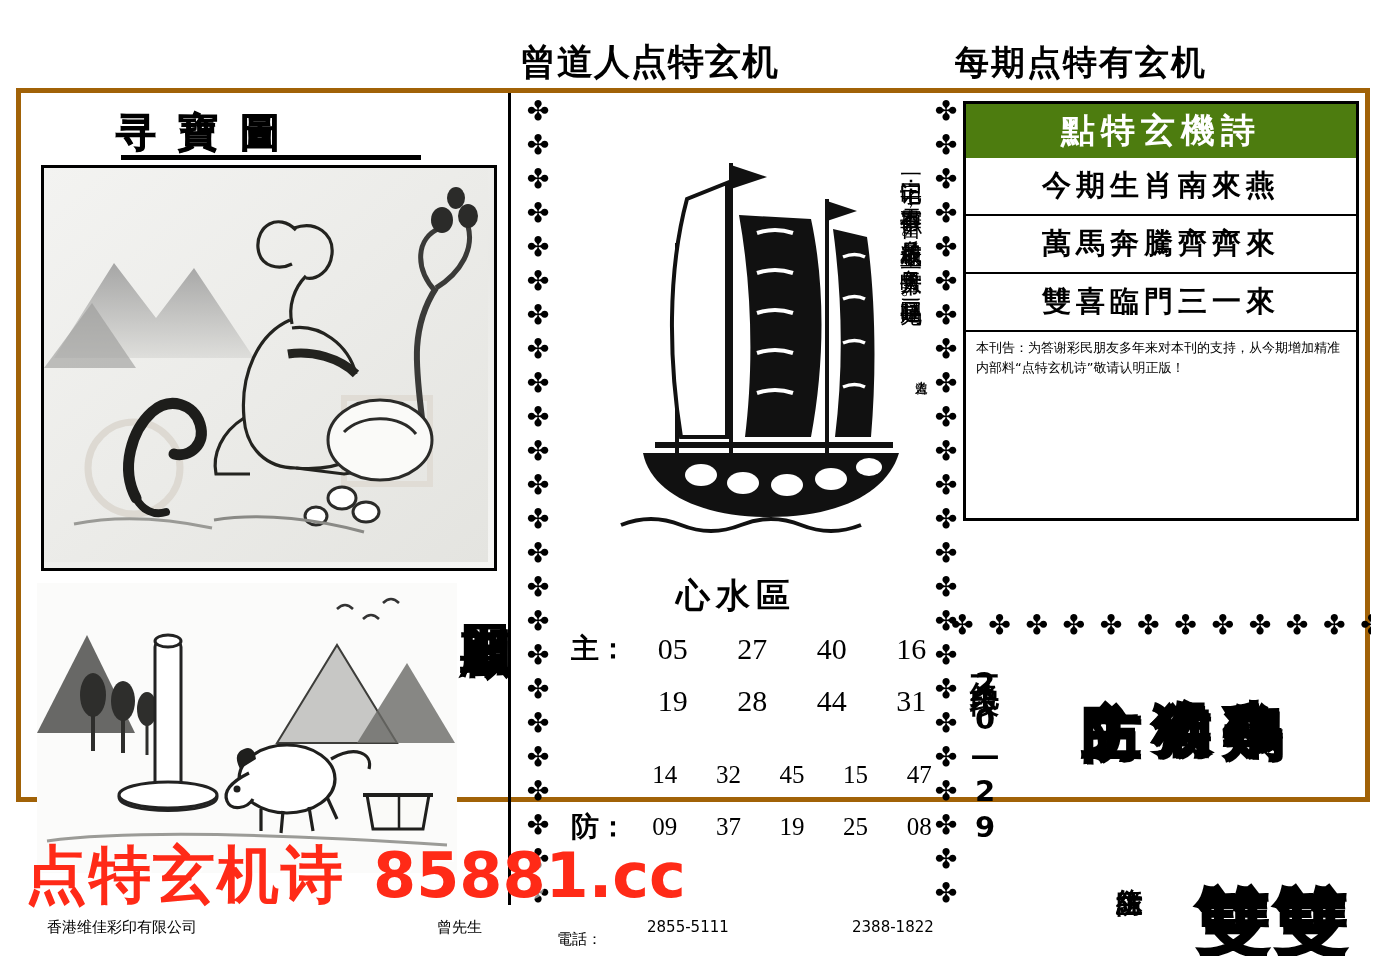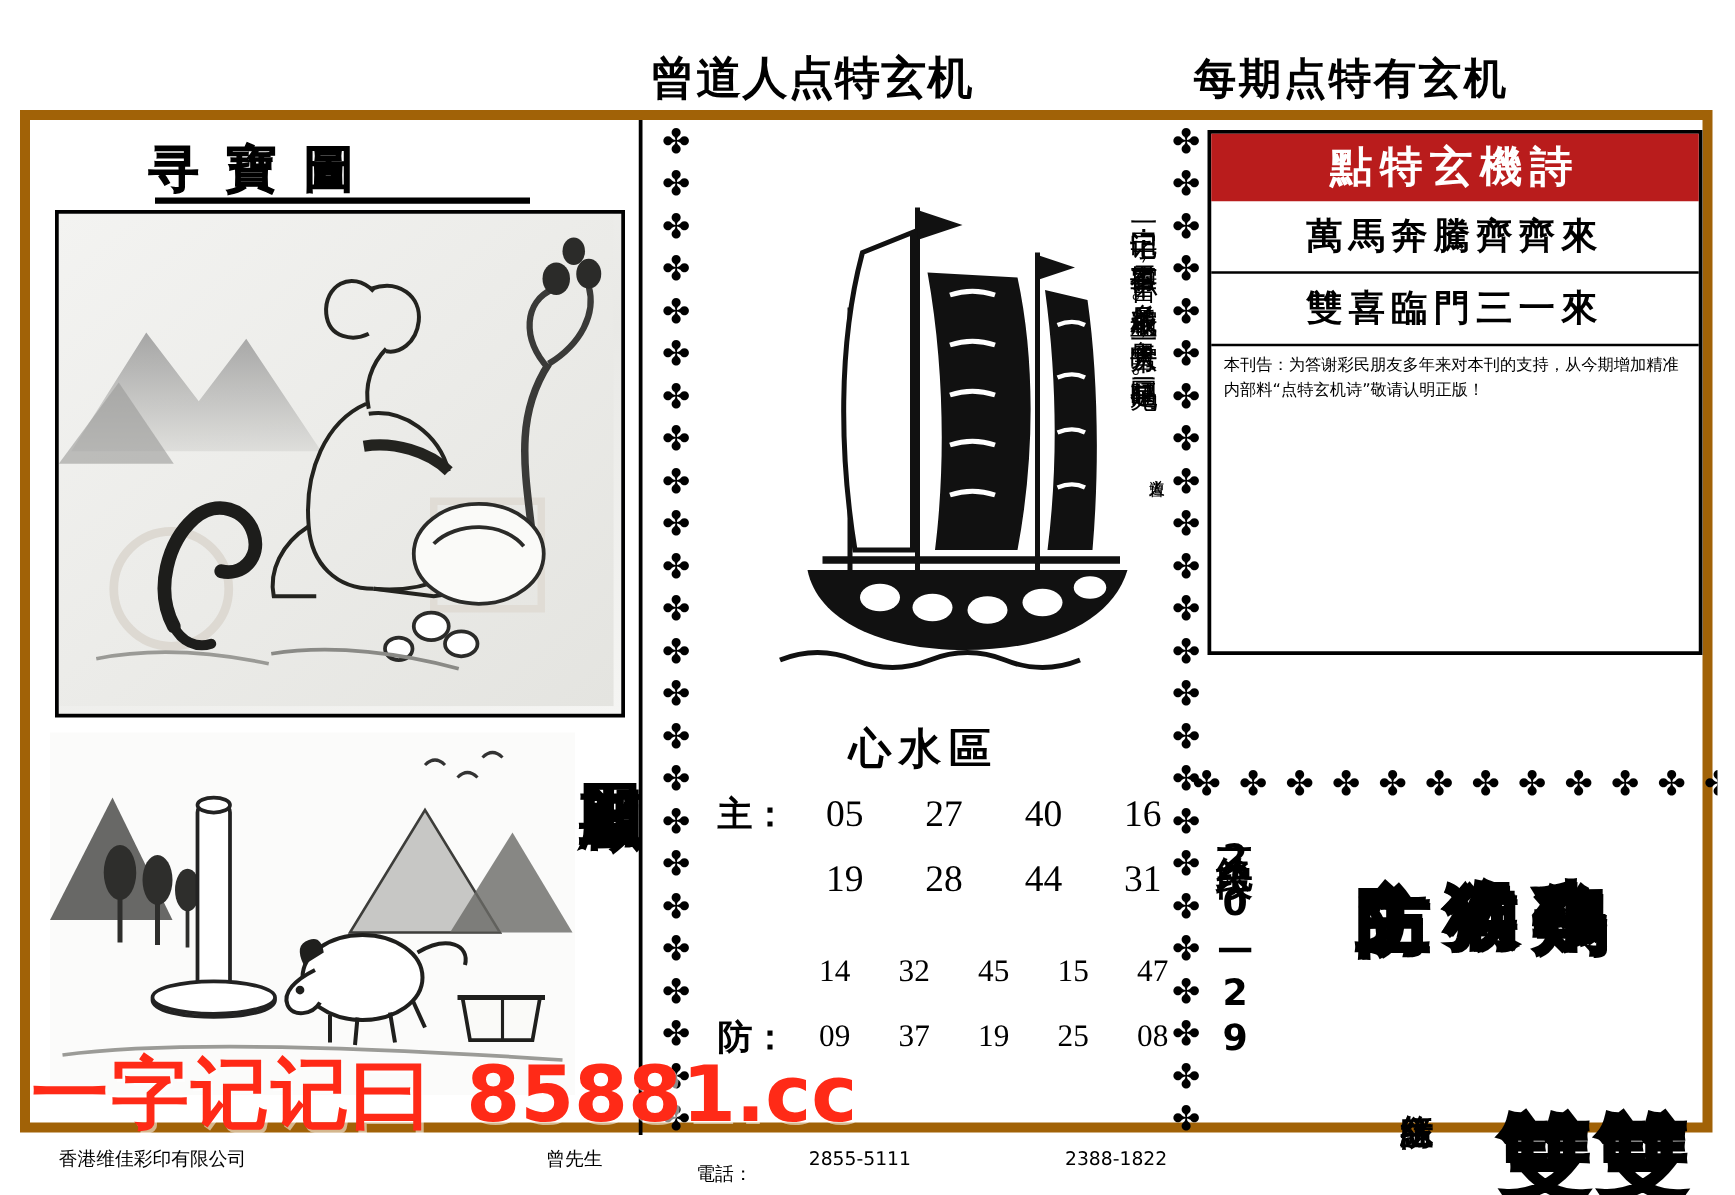--- a/index.html
+++ b/index.html
@@ -45,22 +45,22 @@
     position: absolute; left: 955px; top: 22px;
     font-size: 34px; font-weight: bold;
     letter-spacing: 2px;
     font-family: "DejaVu Sans", sans-serif;
   }
 
   
   .frame {
     position: absolute;
     left: 16px; top: 88px;
-    width: 1354px; height: 818px;
-    border: 8px solid #a16207;
+    width: 1354px; height: 714px;
+    border: 5px solid #a16207;
     box-sizing: border-box;
   }
 
   
   .col-left {
     position: absolute; left: 0; top: 0;
     width: 490px; height: 812px;
     border-right: 3px solid #000;
     box-sizing: border-box;
   }
@@ -184,21 +184,21 @@
   }
   .poem-card {
     position: absolute; left: 12px; top: 8px;
     width: 396px; height: 420px;
     border: 3px solid #000;
     background: #fff;
     box-sizing: border-box;
   }
   .poem-card .title {
     height: 54px;
-    background: #b91c1c;
+    background: #4d7c0f;
     color: #fff;
     display: flex; align-items: center; justify-content: center;
     font-size: 34px; font-weight: bold;
     letter-spacing: 6px;
     font-family: "DejaVu Sans", sans-serif;
   }
   .poem-card .line {
     height: 56px;
     border-bottom: 2px solid #000;
     display: flex; align-items: center; justify-content: center;
@@ -523,41 +523,42 @@
         <div class="fl">✤</div>
         <div class="fl">✤</div>
         <div class="fl">✤</div>
         <div class="fl">✤</div>
       </div>
     <div class="rail-h" id="rail3">✤ ✤ ✤ ✤ ✤ ✤ ✤ ✤ ✤ ✤ ✤ ✤ ✤ ✤ ✤ ✤</div>
 
     <div class="col-right">
       <div class="poem-card">
         <div class="title">點特玄機詩</div>
+        <div class="line">今期生肖南來燕</div>
         <div class="line">萬馬奔騰齊齊來</div>
         <div class="line">雙喜臨門三一來</div>
         <div class="note">本刊告：为答谢彩民朋友多年来对本刊的支持，从今期增加精准内部料“点特玄机诗”敬请认明正版！</div>
       </div>
     </div>
 
     <div class="jueshaa">绝杀一段20—29</div>
 
     <div class="big-cols">
       <div class="bigcol">主防</div>
       <div class="bigcol">狗猴</div>
       <div class="bigcol">牛鷄</div>
     </div>
 
     <div class="zhulv">主綠防紅</div>
     <div class="shuang-box">雙雙</div>
 
   </div>
 
   <div class="watermark">
-    <span class="wm1">一字记记曰</span>
+    <span class="wm1">点特玄机诗</span>
     <span class="wm2">85881.cc</span>
   </div>
 
   <div class="footer">
     <div class="f1">香港维佳彩印有限公司</div>
     <div class="f2">曾先生</div>
     <div class="f3">電話：</div>
     <div class="f4">2855-5111</div>
     <div class="f5">2388-1822</div>
   </div>

